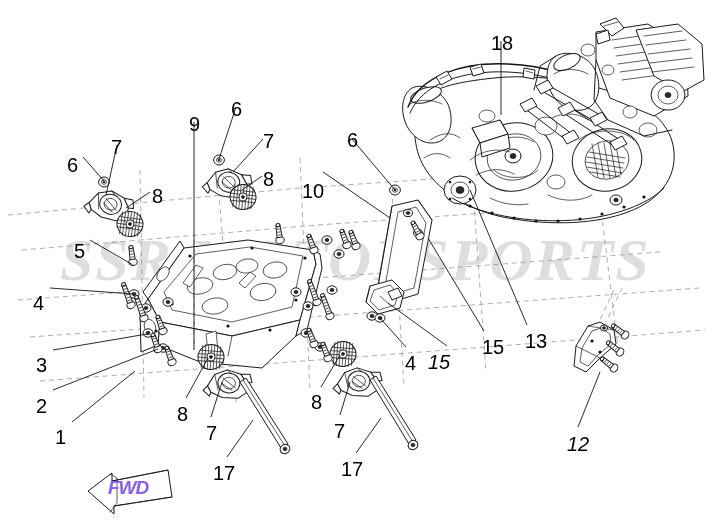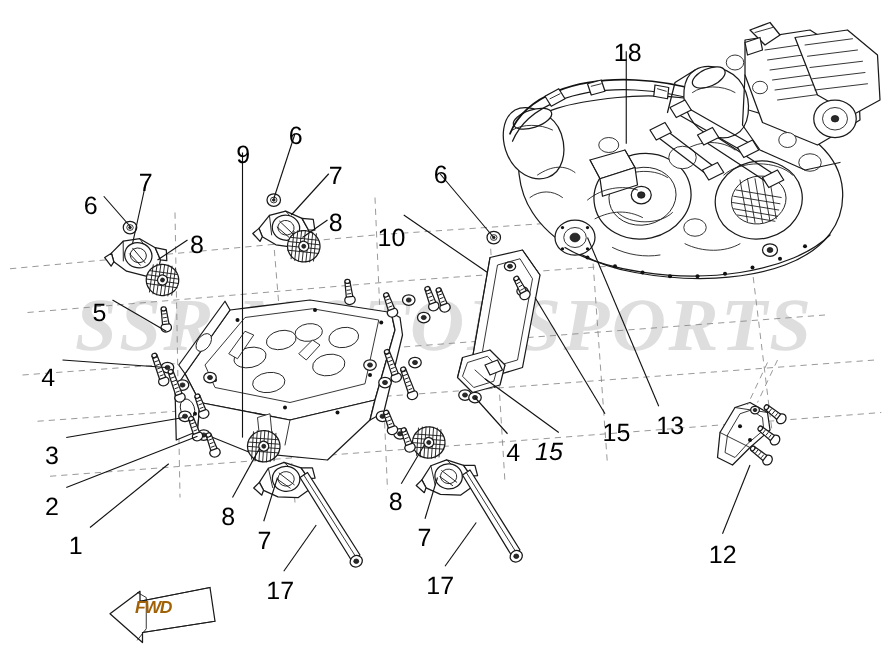--- a/index.html
+++ b/index.html
@@ -29,21 +29,21 @@
     letter-spacing:2px;
     white-space:nowrap;
     user-select:none;
   }
   #wm-text{left:60px;top:226px;font-size:60px;}
   .fwd-label{
     position:absolute;
     left:108px;top:477px;
     font-family:"Liberation Sans", sans-serif;
     font-weight:700;font-style:italic;
-    font-size:14px;color:#a16207;
+    font-size:19px;color:#8b5cf6;
     letter-spacing:-1px;
     user-select:none;
   }
 </style>
 </head>
 <body>
 
 <div id="sheet">
 
   <div class="wm" id="wm-text">SSR MOTORSPORTS</div>
@@ -541,17 +541,17 @@
       <div class="callout" style="left: 525px; top: 331px;">13</div>
       <div class="callout" style="left: 482px; top: 337px;">15</div>
       <div class="callout" style="left: 428px; top: 352px; font-style: italic;">15</div>
       <div class="callout" style="left: 405px; top: 353px;">4</div>
       <div class="callout" style="left: 177px; top: 404px;">8</div>
       <div class="callout" style="left: 206px; top: 423px;">7</div>
       <div class="callout" style="left: 213px; top: 463px;">17</div>
       <div class="callout" style="left: 311px; top: 392px;">8</div>
       <div class="callout" style="left: 334px; top: 421px;">7</div>
       <div class="callout" style="left: 341px; top: 459px;">17</div>
-      <div class="callout" style="left: 567px; top: 434px;">12</div>
+      <div class="callout" style="left: 567px; top: 434px; font-style: italic;">12</div>
       <div class="callout" style="left: 491px; top: 33px;">18</div>
     </div>
 
 </div>
 
 </body></html>

